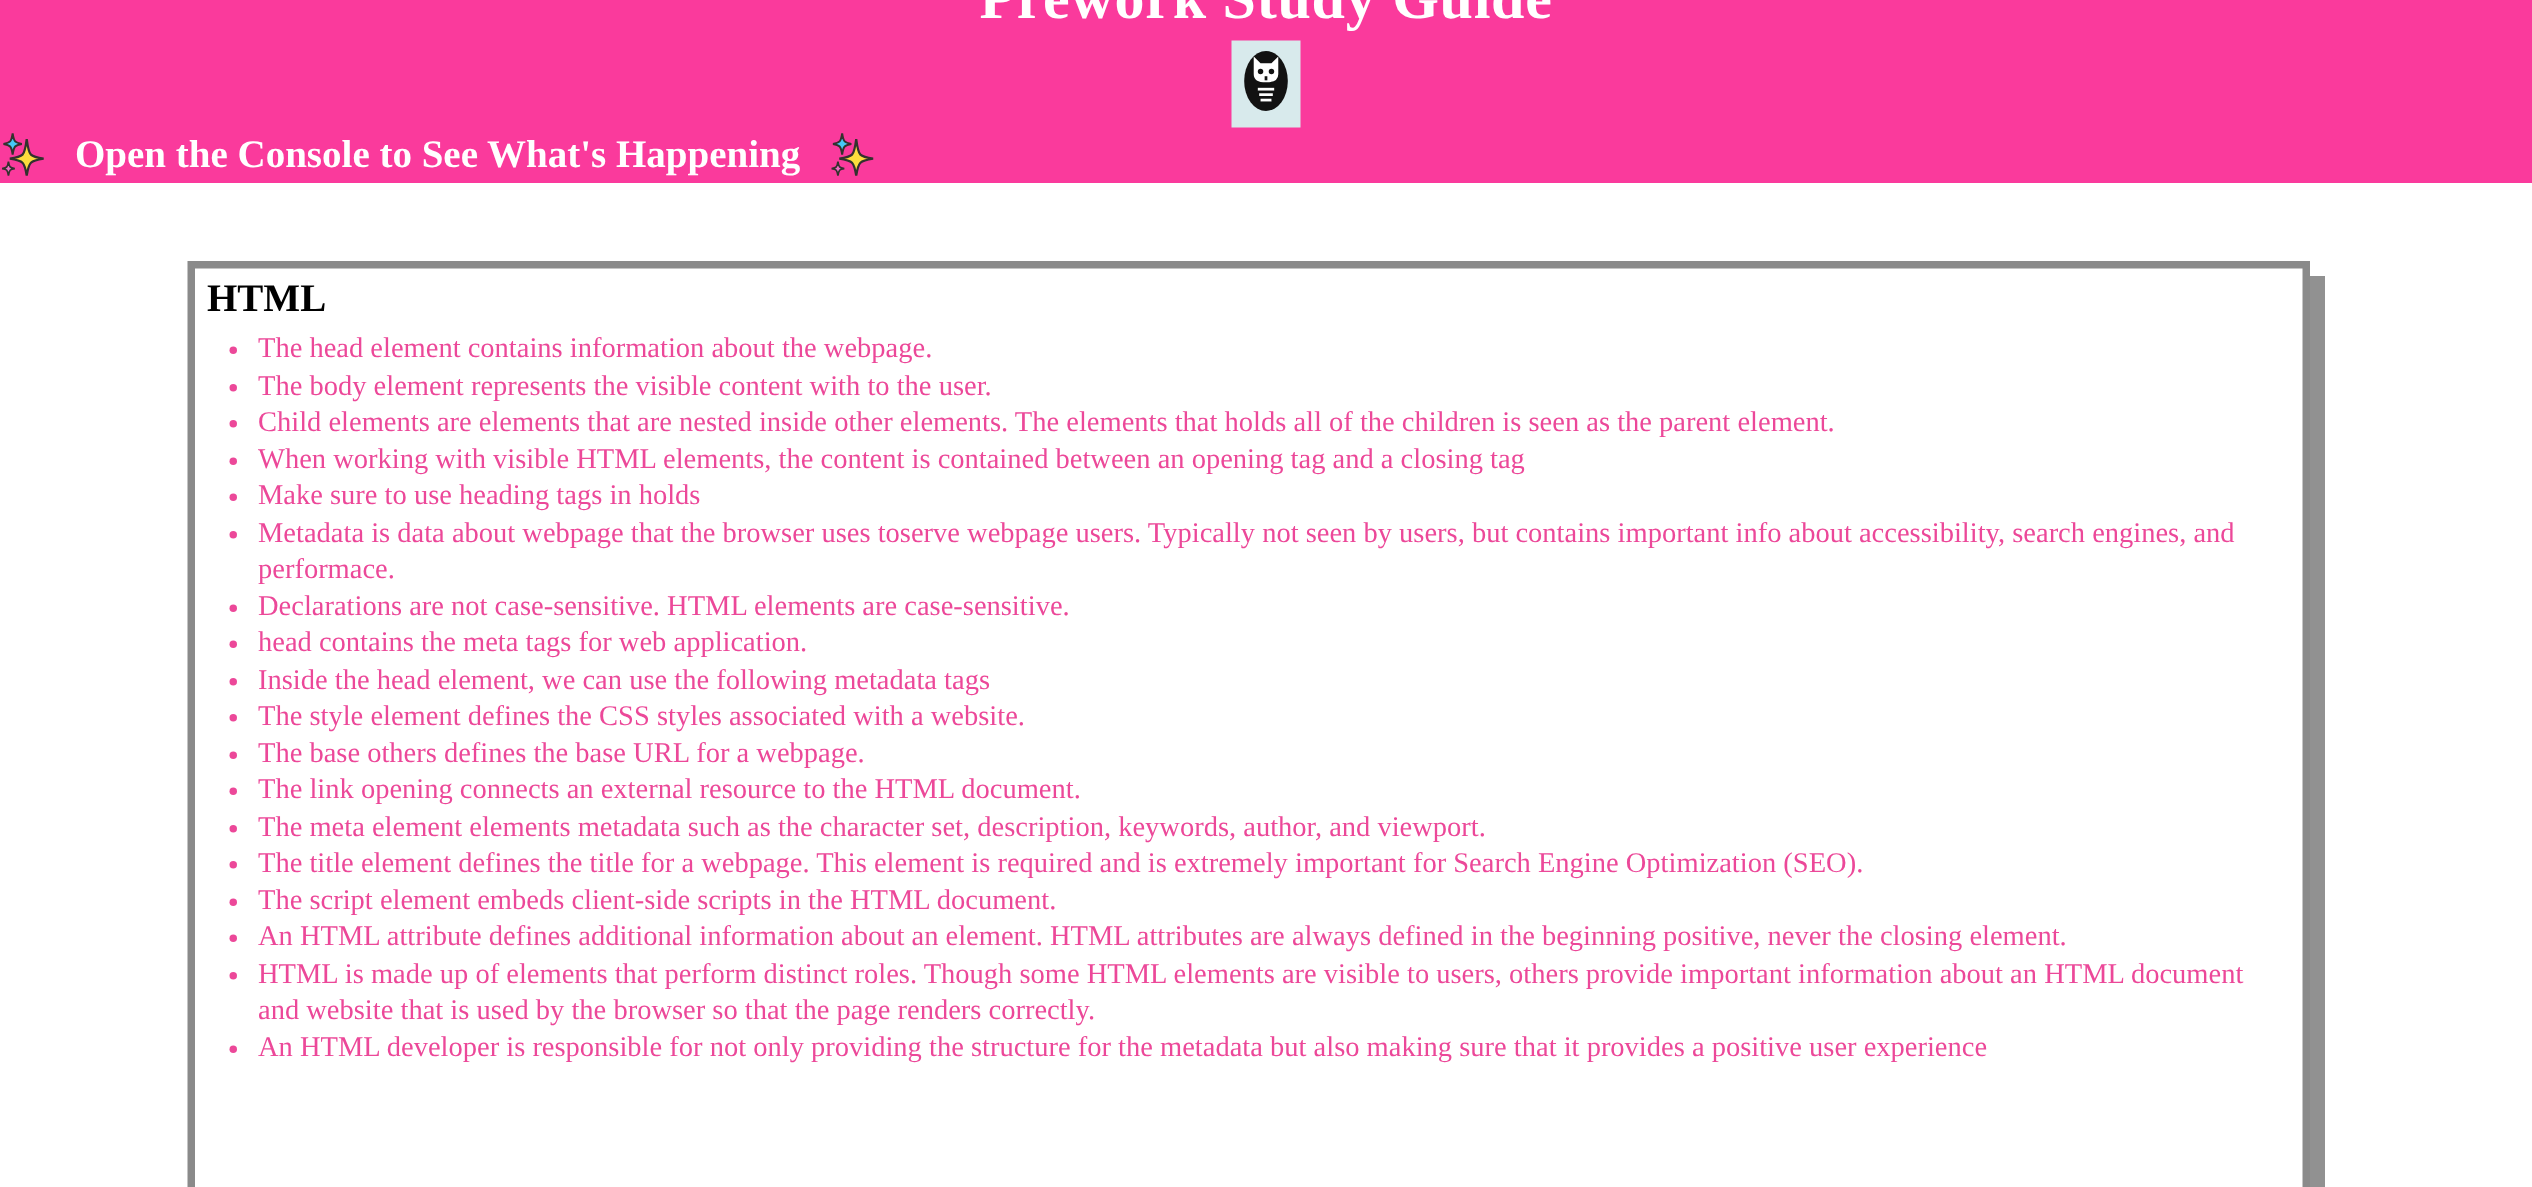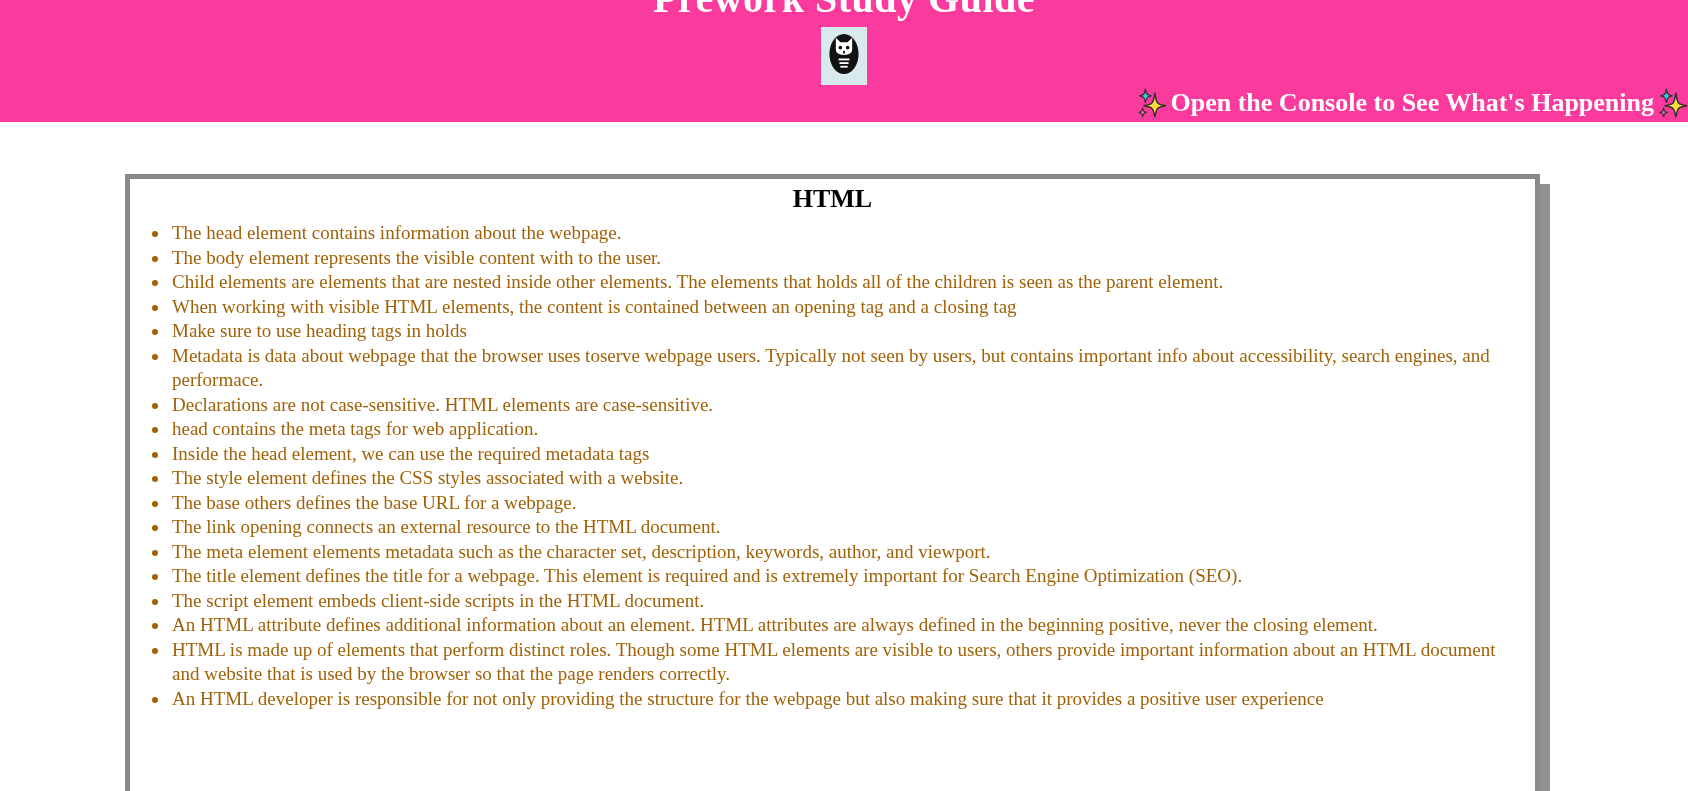--- a/index.html
+++ b/index.html
@@ -38,50 +38,49 @@
     justify-content: center;
   }
   .subtitle {
     margin: 3px 0 0 0;
     font-size: 26px;
     line-height: 30px;
     font-weight: bold;
     color: #ffffff;
     display: flex;
     align-items: center;
-    justify-content: flex-end;
-    gap: 4px;
+    justify-content: flex-start;
+    gap: 20px;
   }
   .sparkle { display: inline-block; width: 30px; height: 30px; }
 
   
   .content-box {
     margin: 52px 148px 60px 125px;
     border: 5px solid #8a8a8a;
     box-shadow: 10px 10px 0 #919191;
     background: #ffffff;
     padding: 0 8px 34px 8px;
     min-height: 640px;
   }
   .content-box h2 {
     margin: 5px 0 7px 0;
-    text-align: center;
     font-size: 26px;
     line-height: 30px;
     font-weight: bold;
     color: #000000;
   }
   .content-box ul {
     margin: 0;
     padding-left: 32px;
   }
   .content-box li {
     font-size: 19px;
     line-height: 24.5px;
-    color: #a16207;
+    color: #ec4899;
     padding-left: 2px;
   }
 </style>
 </head>
 <body>
 
 <div class="page">
 
   <div class="header">
     <h1>Prework Study Guide</h1>
@@ -133,35 +132,35 @@
         <li>When working with visible HTML elements, the content is contained between an opening tag and a closing tag</li>
 
         <li>Make sure to use heading tags in holds</li>
 
         <li>Metadata is data about webpage that the browser uses toserve webpage users. Typically not seen by users, but contains important info about accessibility, search engines, and performace.</li>
 
         <li>Declarations are not case-sensitive. HTML elements are case-sensitive.</li>
 
         <li>head contains the meta tags for web application.</li>
 
-        <li>Inside the head element, we can use the required metadata tags</li>
+        <li>Inside the head element, we can use the following metadata tags</li>
 
         <li>The style element defines the CSS styles associated with a website.</li>
 
         <li>The base others defines the base URL for a webpage.</li>
 
         <li>The link opening connects an external resource to the HTML document.</li>
 
         <li>The meta element elements metadata such as the character set, description, keywords, author, and viewport.</li>
 
         <li>The title element defines the title for a webpage. This element is required and is extremely important for Search Engine Optimization (SEO).</li>
 
         <li>The script element embeds client-side scripts in the HTML document.</li>
 
         <li>An HTML attribute defines additional information about an element. HTML attributes are always defined in the beginning positive, never the closing element.</li>
 
         <li>HTML is made up of elements that perform distinct roles. Though some HTML elements are visible to users, others provide important information about an HTML document and website that is used by the browser so that the page renders correctly.</li>
 
-        <li>An HTML developer is responsible for not only providing the structure for the webpage but also making sure that it provides a positive user experience</li>
+        <li>An HTML developer is responsible for not only providing the structure for the metadata but also making sure that it provides a positive user experience</li>
       </ul>
   </div>
 
 </div>
 
 </body></html>

